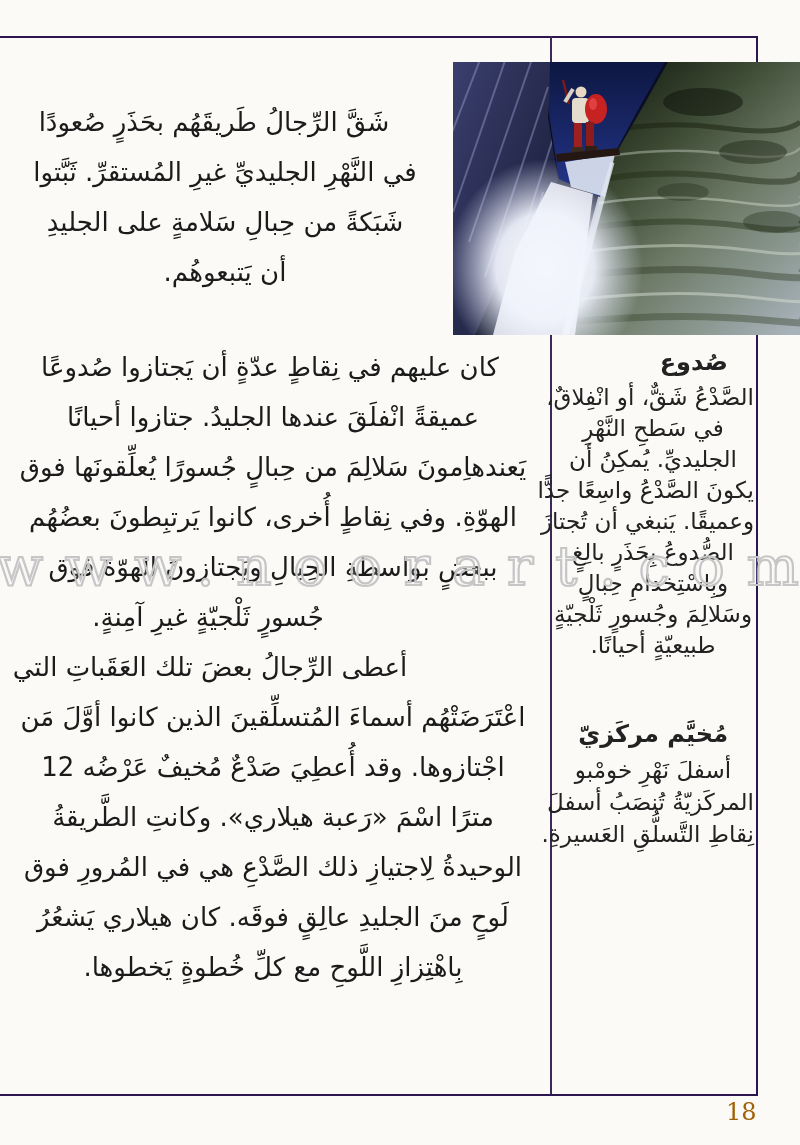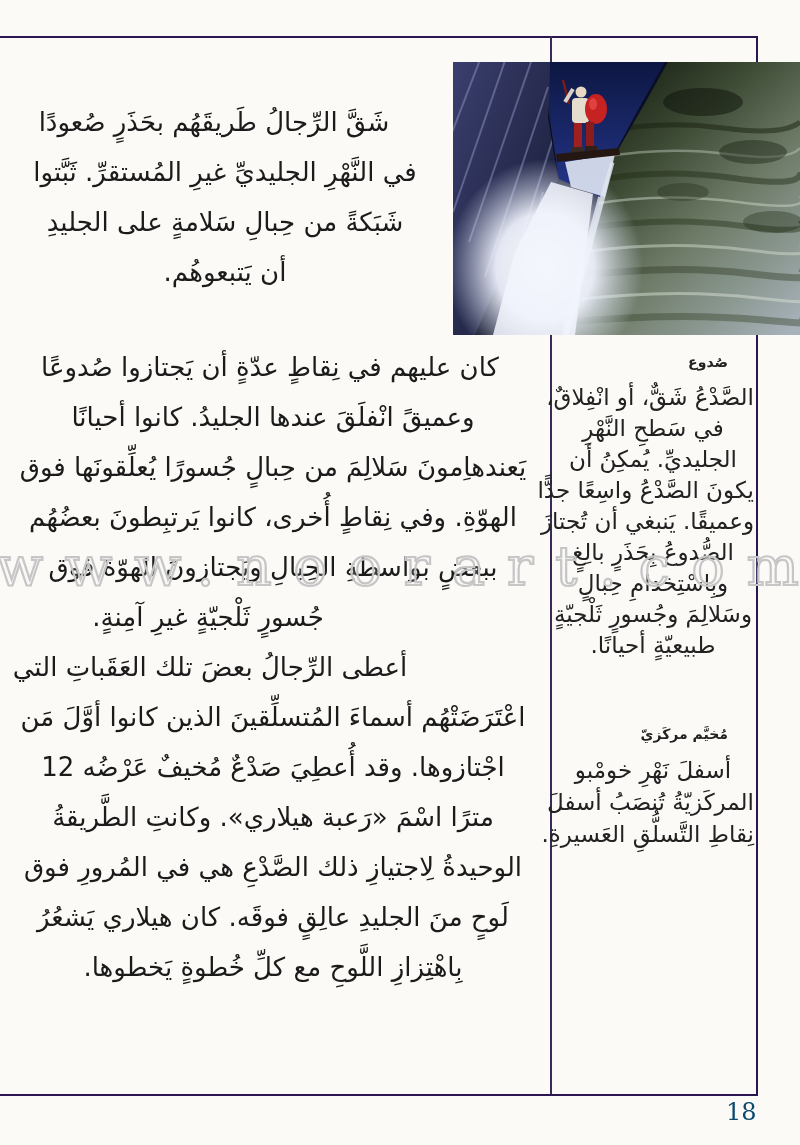--- a/index.html
+++ b/index.html
@@ -25,38 +25,38 @@
   .p1{right:360px;top:97px;width:430px;}
   .p2{right:262px;top:342px;width:530px;}
   .p3{right:262px;top:642px;width:530px;}
   .p1 .line:nth-child(1){padding-right:22px;}
   .p1 .line:nth-child(5){padding-right:127px;}
   .p2 .line:nth-child(1){padding-right:6px;}
   .p2 .line:nth-child(6){padding-right:130px;}
   .p3 .line:nth-child(1){padding-right:126px;}
   
   .sidebar{position:absolute;left:552px;top:348px;width:202px;z-index:4;direction:rtl;color:#222;}
-  .sb-heading{font-size:14px;font-weight:bold;text-align:right;padding-right:26px;line-height:28px;}
+  .sb-heading{font-size:24px;font-weight:bold;text-align:right;padding-right:26px;line-height:28px;}
   .sb-line{font-size:23px;line-height:31px;text-align:center;white-space:nowrap;}
   .sb-sec2{position:absolute;left:0;top:372px;width:202px;}
   .sb-sec2 .sb-line{line-height:32px;}
   .sb-body{margin-top:6px;}
   
   .watermark{
     position:absolute;left:-4px;top:534px;width:820px;z-index:6;
     font-family:"DejaVu Serif", serif;
     font-size:55px;letter-spacing:22px;white-space:nowrap;
     color:rgba(250,250,248,0.15);
     -webkit-text-stroke:2.2px #c6c6c6;
     direction:ltr;
   }
   
   .page-number{
     position:absolute;left:726px;top:1098px;width:46px;
-    font-family:"DejaVu Serif", serif;font-size:24px;color:#0c4a6e;
+    font-family:"DejaVu Serif", serif;font-size:24px;color:#a16207;
     text-align:left;z-index:4;
   }
 </style>
 </head>
 <body>
 
 <div class="page">
 
   <div class="frame-top"></div>
   <div class="frame-right"></div>
@@ -148,21 +148,21 @@
 
   <div class="para p1">
     <div class="line">شَقَّ الرِّجالُ طَريقَهُم بحَذَرٍ صُعودًا</div>
     <div class="line">في النَّهْرِ الجليديِّ غيرِ المُستقرِّ. ثَبَّتوا</div>
     <div class="line">شَبَكةً من حِبالِ سَلامةٍ على الجليدِ</div>
     <div class="line">أن يَتبعوهُم.</div>
   </div>
 
   <div class="para p2">
     <div class="line">كان عليهم في نِقاطٍ عدّةٍ أن يَجتازوا صُدوعًا</div>
-    <div class="line">وعميقً انْفلَقَ عندها الجليدُ. كانوا أحيانًا</div>
+    <div class="line">عميقةً انْفلَقَ عندها الجليدُ. جتازوا أحيانًا</div>
     <div class="line">يَعندهاِمونَ سَلالِمَ من حِبالٍ جُسورًا يُعلِّقونَها فوق</div>
     <div class="line">الهوّةِ. وفي نِقاطٍ أُخرى، كانوا يَرتبِطونَ بعضُهُم</div>
     <div class="line">ببعضٍ بواسطةِ الحِبالِ ويَجتازونَ الهوّةَ فوق</div>
     <div class="line">جُسورٍ ثَلْجيّةٍ غيرِ آمِنةٍ.</div>
   </div>
 
   <div class="para p3">
     <div class="line">أعطى الرِّجالُ بعضَ تلك العَقَباتِ التي</div>
     <div class="line">اعْتَرَضَتْهُم أسماءَ المُتسلِّقينَ الذين كانوا أوَّلَ مَن</div>
     <div class="line">اجْتازوها. وقد أُعطِيَ صَدْعٌ مُخيفٌ عَرْضُه 12</div>

